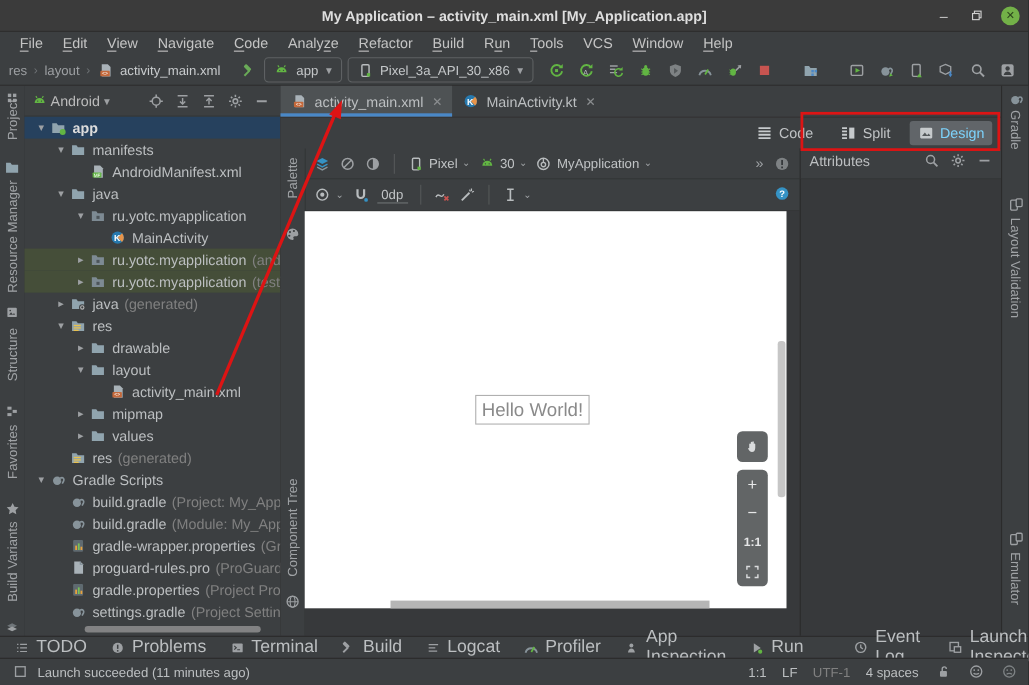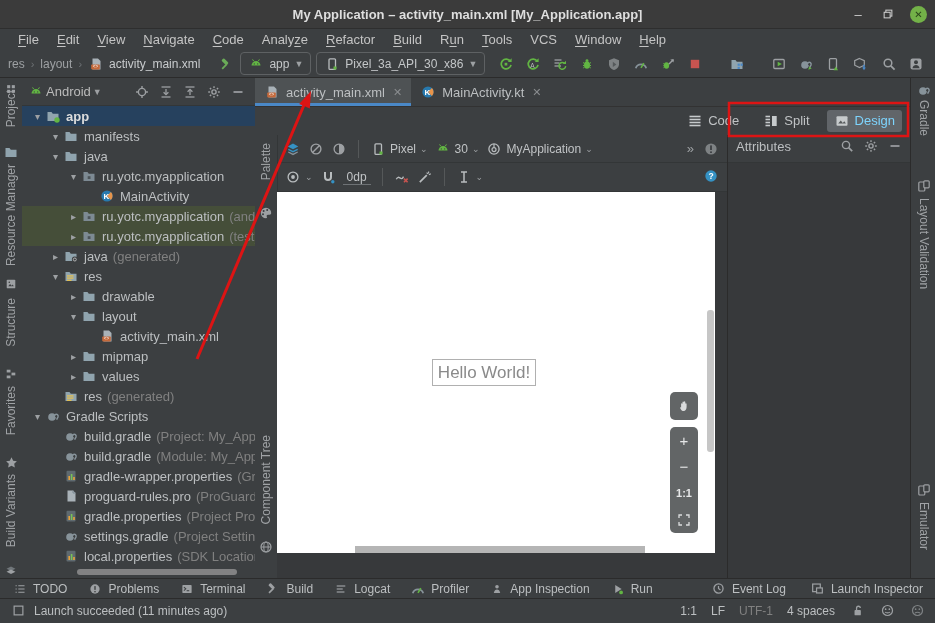--- a/index.html
+++ b/index.html
@@ -67,21 +67,21 @@
   .hello{position:absolute;left:155px;top:167px;width:102px;height:25px;border:1px solid #b0b0b0;display:flex;align-items:center;justify-content:center;color:#8a8a8a;font-size:17px;}
   .vscroll{position:absolute;left:430px;top:118px;width:7px;height:142px;background:#c6c6c6;border-radius:3px;}
   .cscroll{position:absolute;left:78px;top:354px;width:290px;height:7px;background:#b5b5b5;}
   .zoombtn{position:absolute;width:28px;border-radius:5px;background:rgba(90,93,94,.95);display:flex;flex-direction:column;align-items:center;color:#e6e7e8;}
   .zb{height:27px;width:28px;display:flex;align-items:center;justify-content:center;font-size:15px;color:#e6e7e8;}
   .zb.small{font-size:11px;font-weight:bold;}
   .attr{position:absolute;left:472px;top:57px;width:183px;bottom:0;border-left:1px solid #2b2b2b;background:#37393b;}
   .attr-head{height:28px;background:#3c3f41;border-bottom:1px solid #333637;display:flex;align-items:flex-end;padding:8px 8px;gap:8px;box-sizing:border-box;}
   .attr-head .t{flex:1;color:#bcbfc1;}
   
-  .bottombar{position:absolute;left:0;top:578px;width:935px;height:20px;background:#3c3f41;border-top:1px solid #2b2b2b;display:flex;align-items:center;padding:0 12px;box-sizing:border-box;font-size:12px;}
+  .bottombar{position:absolute;left:0;top:578px;width:935px;height:20px;background:#3c3f41;border-top:1px solid #2b2b2b;display:flex;align-items:center;padding:0 12px;box-sizing:border-box;font-size:16px;}
   .bbitem{display:flex;align-items:center;gap:5px;margin-right:20px;color:#bcbfc1;}
   .bbright{margin-left:auto;display:flex;}
   .bbright .bbitem{margin-right:0;margin-left:24px;}
   .statusbar{position:absolute;left:0;top:598px;width:935px;height:24px;background:#3c3f41;border-top:1px solid #2b2b2b;display:flex;align-items:center;padding:0 10px;box-sizing:border-box;font-size:12px;color:#bcbfc1;}
   .statusright{margin-left:auto;display:flex;align-items:center;gap:14px;}
   .dim{color:#808080;}
   
   .overlay{position:absolute;left:0;top:0;pointer-events:none;z-index:50;}
 </style>
 </head>
@@ -490,20 +490,31 @@
           </div>
           <div class="trow" style="padding-left: 26px;">
             <span class="chev">▾</span>
             <span class="ic">
               <svg viewBox="0 0 14 14" width="14" height="14">
                 <path d="M1.5 3h4l1.3 1.8h5.7V12H1.5z" fill="#90a4ae"></path>
               </svg>
             </span>
             <span class="tlabel">manifests</span>
           </div>
+          <div class="trow" style="padding-left: 44px;">
+            <span class="chev"></span>
+            <span class="ic">
+              <svg viewBox="0 0 14 14" width="14" height="14">
+                <path d="M3.5 1.5h5.5l2.5 2.5v8.5H3.5z" fill="#a9b2b8"></path>
+                <rect x="2.2" y="7.8" width="8" height="4.6" rx=".8" fill="#62b543"></rect>
+                <text x="6.2" y="11.6" font-size="4.2" fill="#fff" text-anchor="middle" font-family="sans-serif">MF</text>
+              </svg>
+            </span>
+            <span class="tlabel">AndroidManifest.xml</span>
+          </div>
           <div class="trow" style="padding-left: 26px;">
             <span class="chev">▾</span>
             <span class="ic">
               <svg viewBox="0 0 14 14" width="14" height="14">
                 <path d="M1.5 3h4l1.3 1.8h5.7V12H1.5z" fill="#90a4ae"></path>
               </svg>
             </span>
             <span class="tlabel">java</span>
           </div>
           <div class="trow" style="padding-left: 44px;">

